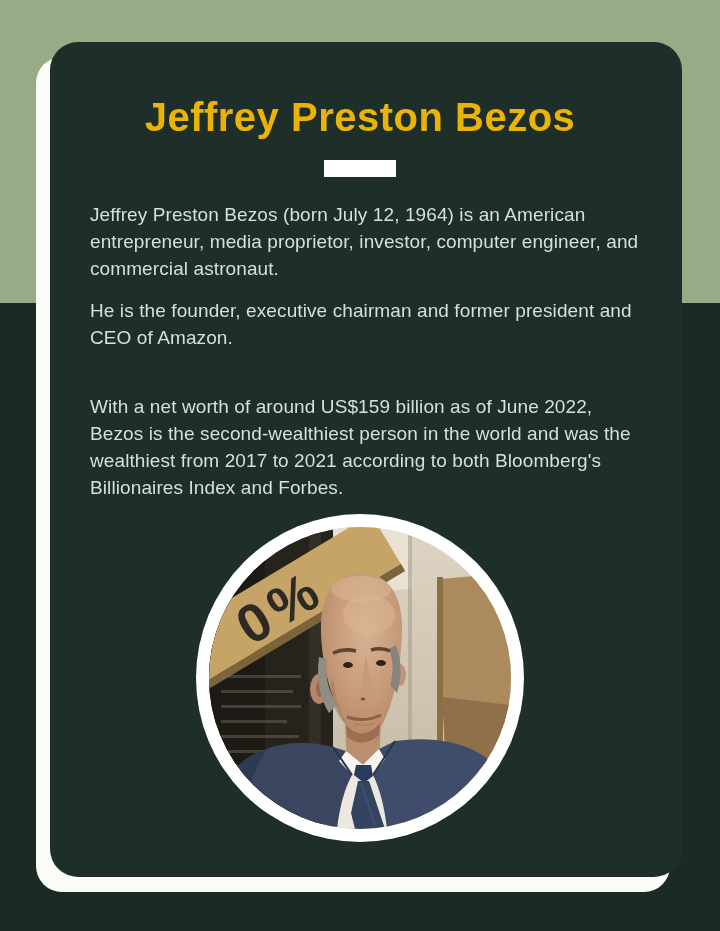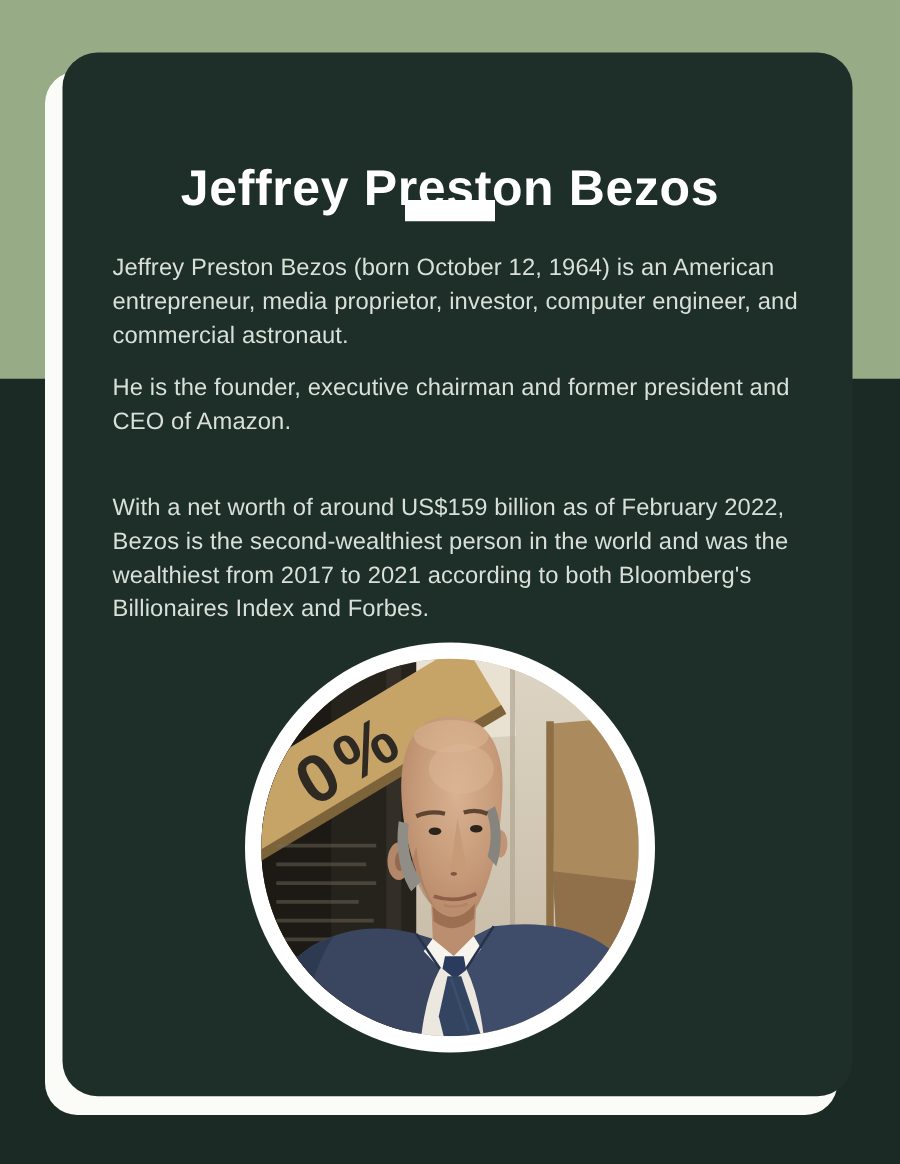--- a/index.html
+++ b/index.html
@@ -17,22 +17,22 @@
     position:absolute; left:36px; top:57px; width:634px; height:835px;
     background:#fbfbf8; border-radius:26px;
   }
   .card {
     position:absolute; left:50px; top:42px; width:632px; height:835px;
     background:#1e2f29; border-radius:28px;
   }
   .content { position:absolute; left:0; top:0; width:620px; height:835px; }
   .card-title {
     position:absolute; left:0; top:53px; width:100%;
-    text-align:center; color:#ffffff;
-    font-size:40px; font-weight:700; letter-spacing:0.5px;margin-top:34px;
+    text-align:center; color:#eab308;
+    font-size:40px; font-weight:700; letter-spacing:0.5px;
   }
   .divider {
     position:absolute; left:274px; top:118px; width:72px; height:17px;
     background:#ffffff;
   }
   .bio {
     position:absolute; left:40px; top:159px; width:560px;
     color:#d9dfd9; font-size:19px; line-height:27px; font-weight:500;
     letter-spacing:0.1px;
   }
@@ -58,23 +58,23 @@
   <div class="white-card"></div>
 
   <div class="card">
     <div class="content">
 
       <h1 class="card-title">Jeffrey Preston Bezos</h1>
 
       <div class="divider"></div>
 
       <div class="bio">
-        <p class="gap-sm">Jeffrey Preston Bezos (born October 12, 1964) is an American entrepreneur, media proprietor, investor, computer engineer, and commercial astronaut.</p>
+        <p class="gap-sm">Jeffrey Preston Bezos (born July 12, 1964) is an American entrepreneur, media proprietor, investor, computer engineer, and commercial astronaut.</p>
         <p class="gap-lg">He is the founder, executive chairman and former president and CEO of Amazon.</p>
-        <p>With a net worth of around US$159 billion as of February 2022, Bezos is the second-wealthiest person in the world and was the wealthiest from 2017 to 2021 according to both Bloomberg's Billionaires Index and Forbes.</p>
+        <p>With a net worth of around US$159 billion as of June 2022, Bezos is the second-wealthiest person in the world and was the wealthiest from 2017 to 2021 according to both Bloomberg's Billionaires Index and Forbes.</p>
       </div>
 
       <div class="photo-outer">
         <div class="photo-inner">
           <svg width="302" height="302" viewBox="0 0 302 302" xmlns="http://www.w3.org/2000/svg">
             <defs>
               <radialGradient id="skin" cx="55%" cy="38%" r="75%">
                 <stop offset="0%" stop-color="#d8b292"></stop>
                 <stop offset="55%" stop-color="#c69a78"></stop>
                 <stop offset="100%" stop-color="#ad8162"></stop>

